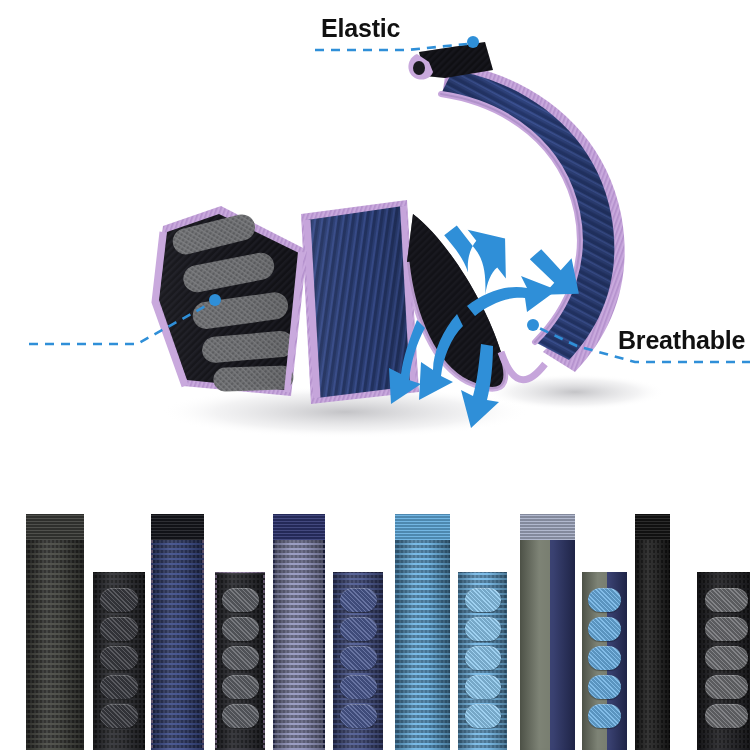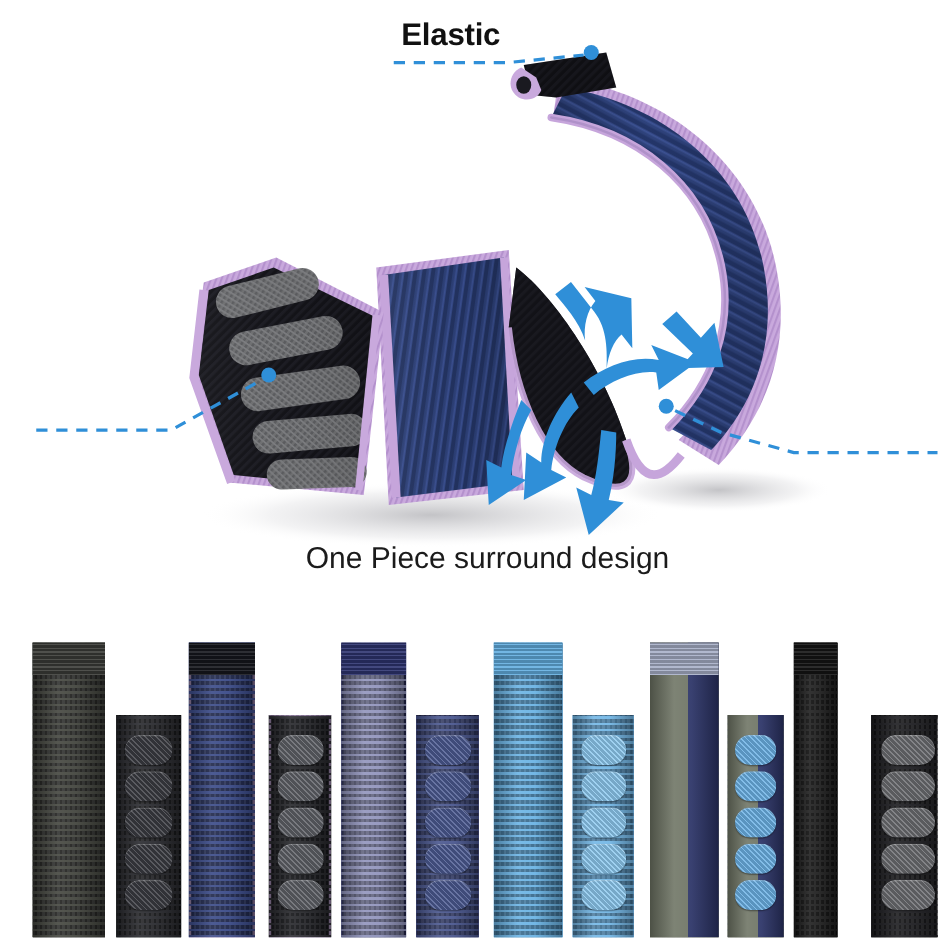--- a/index.html
+++ b/index.html
@@ -201,24 +201,24 @@
         <circle cx="200" cy="300" r="6" fill="#2f8fd8"></circle>
       </g>
 
       <g>
         <path d="M736,362 L620,362 L562,346 L524,328" fill="none" stroke="#2f8fd8" stroke-width="2.6" stroke-dasharray="9 7" stroke-linecap="butt"></path>
         <circle cx="518" cy="325" r="6" fill="#2f8fd8"></circle>
       </g>
     </svg>
 
     <div class="callout elastic">Elastic</div>
+    <div class="callout breathable">Breathable</div>
   </div>
 
   <div class="caption">
-    <span class="l1">One Piece surround design</span>
   </div>
 
   <div class="strips" id="strips">
       <div class="strip" style="left: 11px; width: 58px; height: 236px; background: rgb(49, 50, 47); box-shadow: rgb(42, 43, 40) 0px 0px 0px 2px inset;">
         <div class="weave" style="background: repeating-linear-gradient(0deg, rgb(68, 70, 63) 0px, rgb(68, 70, 63) 2px, rgba(0, 0, 0, 0.3) 2px, rgba(0, 0, 0, 0.3) 5px), repeating-linear-gradient(90deg, rgba(255, 255, 255, 0.1) 0px, rgba(255, 255, 255, 0.1) 2px, rgba(0, 0, 0, 0.12) 2px, rgba(0, 0, 0, 0.12) 4px); opacity: 0.95;"></div>
         <div class="weave" style="background: linear-gradient(90deg, rgba(0, 0, 0, 0.3) 0%, rgba(255, 255, 255, 0.1) 35%, rgba(255, 255, 255, 0.06) 60%, rgba(0, 0, 0, 0.32) 100%);"></div>
         <div style="position: absolute; left: 0px; top: 0px; width: 100%; height: 26px; background: repeating-linear-gradient(0deg, rgba(255, 255, 255, 0.1) 0px, rgba(255, 255, 255, 0.1) 1px, rgba(0, 0, 0, 0.22) 1px, rgba(0, 0, 0, 0.22) 3px) rgb(59, 60, 56);"></div>
       </div>
       <div class="strip" style="left: 78px; width: 52px; height: 178px; background: rgb(31, 32, 36); box-shadow: rgb(23, 24, 27) 0px 0px 0px 2px inset;">
         <div class="weave" style="background: repeating-linear-gradient(0deg, rgb(42, 43, 48) 0px, rgb(42, 43, 48) 2px, rgba(0, 0, 0, 0.3) 2px, rgba(0, 0, 0, 0.3) 5px), repeating-linear-gradient(90deg, rgba(255, 255, 255, 0.1) 0px, rgba(255, 255, 255, 0.1) 2px, rgba(0, 0, 0, 0.12) 2px, rgba(0, 0, 0, 0.12) 4px); opacity: 0.95;"></div>

